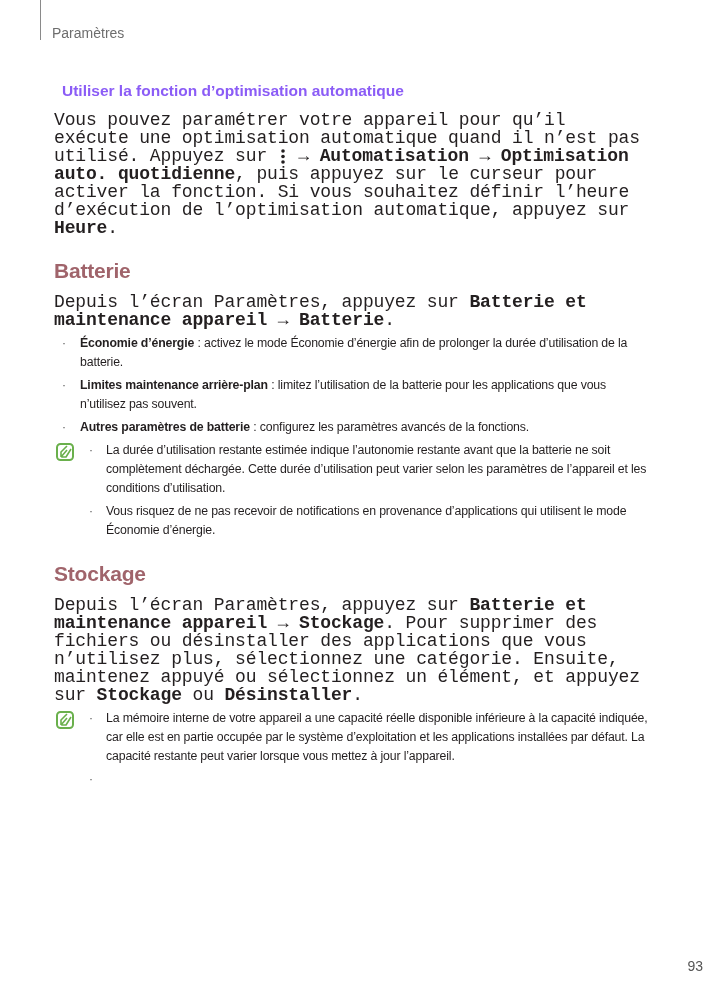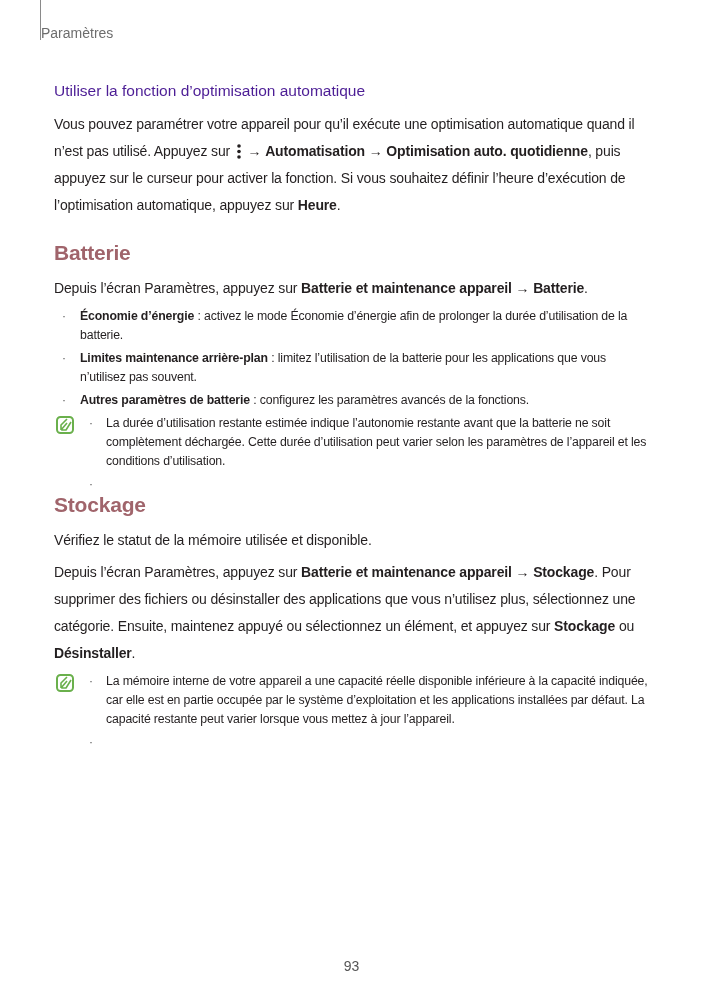--- a/index.html
+++ b/index.html
@@ -4,28 +4,28 @@
   <style>
     html, body { margin: 0; padding: 0; background: #ffffff; }
     body {
       width: 703px; height: 994px; position: relative; overflow: hidden;
       font-family: "Liberation Sans", sans-serif; color: #231f20;
     }
     .header-rule {
       position: absolute; left: 40px; top: 0; width: 1px; height: 40px; background: #8a8a8a;
     }
     .running-header {
-      position: absolute; left: 41px; top: 25px; font-size: 14px; color: #6d6d6d;
+      position: absolute; left: 52px; top: 25px; font-size: 14px; color: #6d6d6d;
     }
     .content { position: absolute; left: 54px; top: 82px; width: 595px; }
     .subsection-title {
-      font-size: 15.5px; font-weight: normal; margin: 0 0 11px 0; color: #4c1d95;
+      font-size: 15.5px; font-weight: bold; margin: 0 0 11px 8px; color: #8b5cf6;
     }
     p {
-      margin: 0 0 5px 0; font-size: 14px; line-height: 27px; letter-spacing: -0.15px;
+      margin: 0 0 5px 0; font-size: 18px; line-height: 18px; letter-spacing: -0.15px; font-family: Liberation Mono, monospace;
     }
     b { font-weight: bold; }
     .section-title {
       font-size: 21px; font-weight: bold; color: #a0646b; margin: 22px 0 10px 0;
       letter-spacing: -0.2px;
     }
     ul.bullets { list-style: none; margin: 0 0 4px 0; padding: 0; }
     ul.bullets li {
       position: relative; padding-left: 26px; font-size: 12.3px; line-height: 19px;
       margin-bottom: 4px; letter-spacing: -0.15px;
@@ -36,21 +36,21 @@
     .note { position: relative; padding-left: 26px; margin-top: 2px; }
     .note .note-icon {
       position: absolute; left: 2px; top: 2px; width: 18px; height: 18px;
     }
     .note ul.bullets li { padding-left: 26px; }
     .note ul.bullets li .dot { left: 9px; }
     .kebab {
       display: inline-block; width: 6px; height: 15px; vertical-align: -3px; margin: 0 2px;
     }
     .page-number {
-      position: absolute; left: 0; width: 703px; top: 958px; text-align: center;
+      position: absolute; left: 0; width: 703px; top: 958px; text-align: right;
       font-size: 14px; color: #555;
     }
   </style>
 </head>
 <body>
 
 <div class="header-rule"></div>
 <div class="running-header">Paramètres</div>
 
 <div class="content">
@@ -72,28 +72,27 @@
       <li><span class="dot">·</span><b>Limites maintenance arrière-plan</b><span> : limitez l’utilisation de la batterie pour les applications que vous n’utilisez pas souvent.</span></li>
       <li><span class="dot">·</span><b>Autres paramètres de batterie</b><span> : configurez les paramètres avancés de la fonctions.</span></li>
     </ul>
     <div class="note">
       <svg class="note-icon" viewBox="0 0 18 18">
         <rect x="1" y="1" width="16" height="16" rx="3.5" fill="none" stroke="#6ab04c" stroke-width="2"></rect>
         <path d="M5 14 L5 9 L11 3 M5 14 L10 14 L15 6 M5 14 L11 7" fill="none" stroke="#6ab04c" stroke-width="1.6" stroke-linejoin="round"></path>
       </svg>
       <ul class="bullets">
         <li><span class="dot">·</span><span>La durée d’utilisation restante estimée indique l’autonomie restante avant que la batterie ne soit complètement déchargée. Cette durée d’utilisation peut varier selon les paramètres de l’appareil et les conditions d’utilisation.</span></li>
-        <li><span class="dot">·</span></li>
+        <li><span class="dot">·</span><span>Vous risquez de ne pas recevoir de notifications en provenance d’applications qui utilisent le mode Économie d’énergie.</span></li>
       </ul>
     </div>
   </section>
 
   <section>
     <h2 class="section-title">Stockage</h2>
-    <p>Vérifiez le statut de la mémoire utilisée et disponible.</p>
     <p><span>Depuis l’écran Paramètres, appuyez sur </span><b>Batterie et maintenance appareil</b><span> → </span><b>Stockage</b><span>. Pour supprimer des fichiers ou désinstaller des applications que vous n’utilisez plus, sélectionnez une catégorie. Ensuite, maintenez appuyé ou sélectionnez un élément, et appuyez sur </span><b>Stockage</b><span> ou </span><b>Désinstaller</b><span>.</span></p>
     <div class="note">
       <svg class="note-icon" viewBox="0 0 18 18">
         <rect x="1" y="1" width="16" height="16" rx="3.5" fill="none" stroke="#6ab04c" stroke-width="2"></rect>
         <path d="M5 14 L5 9 L11 3 M5 14 L10 14 L15 6 M5 14 L11 7" fill="none" stroke="#6ab04c" stroke-width="1.6" stroke-linejoin="round"></path>
       </svg>
       <ul class="bullets">
         <li><span class="dot">·</span><span>La mémoire interne de votre appareil a une capacité réelle disponible inférieure à la capacité indiquée, car elle est en partie occupée par le système d’exploitation et les applications installées par défaut. La capacité restante peut varier lorsque vous mettez à jour l’appareil.</span></li>
         <li><span class="dot">·</span></li>
       </ul>

